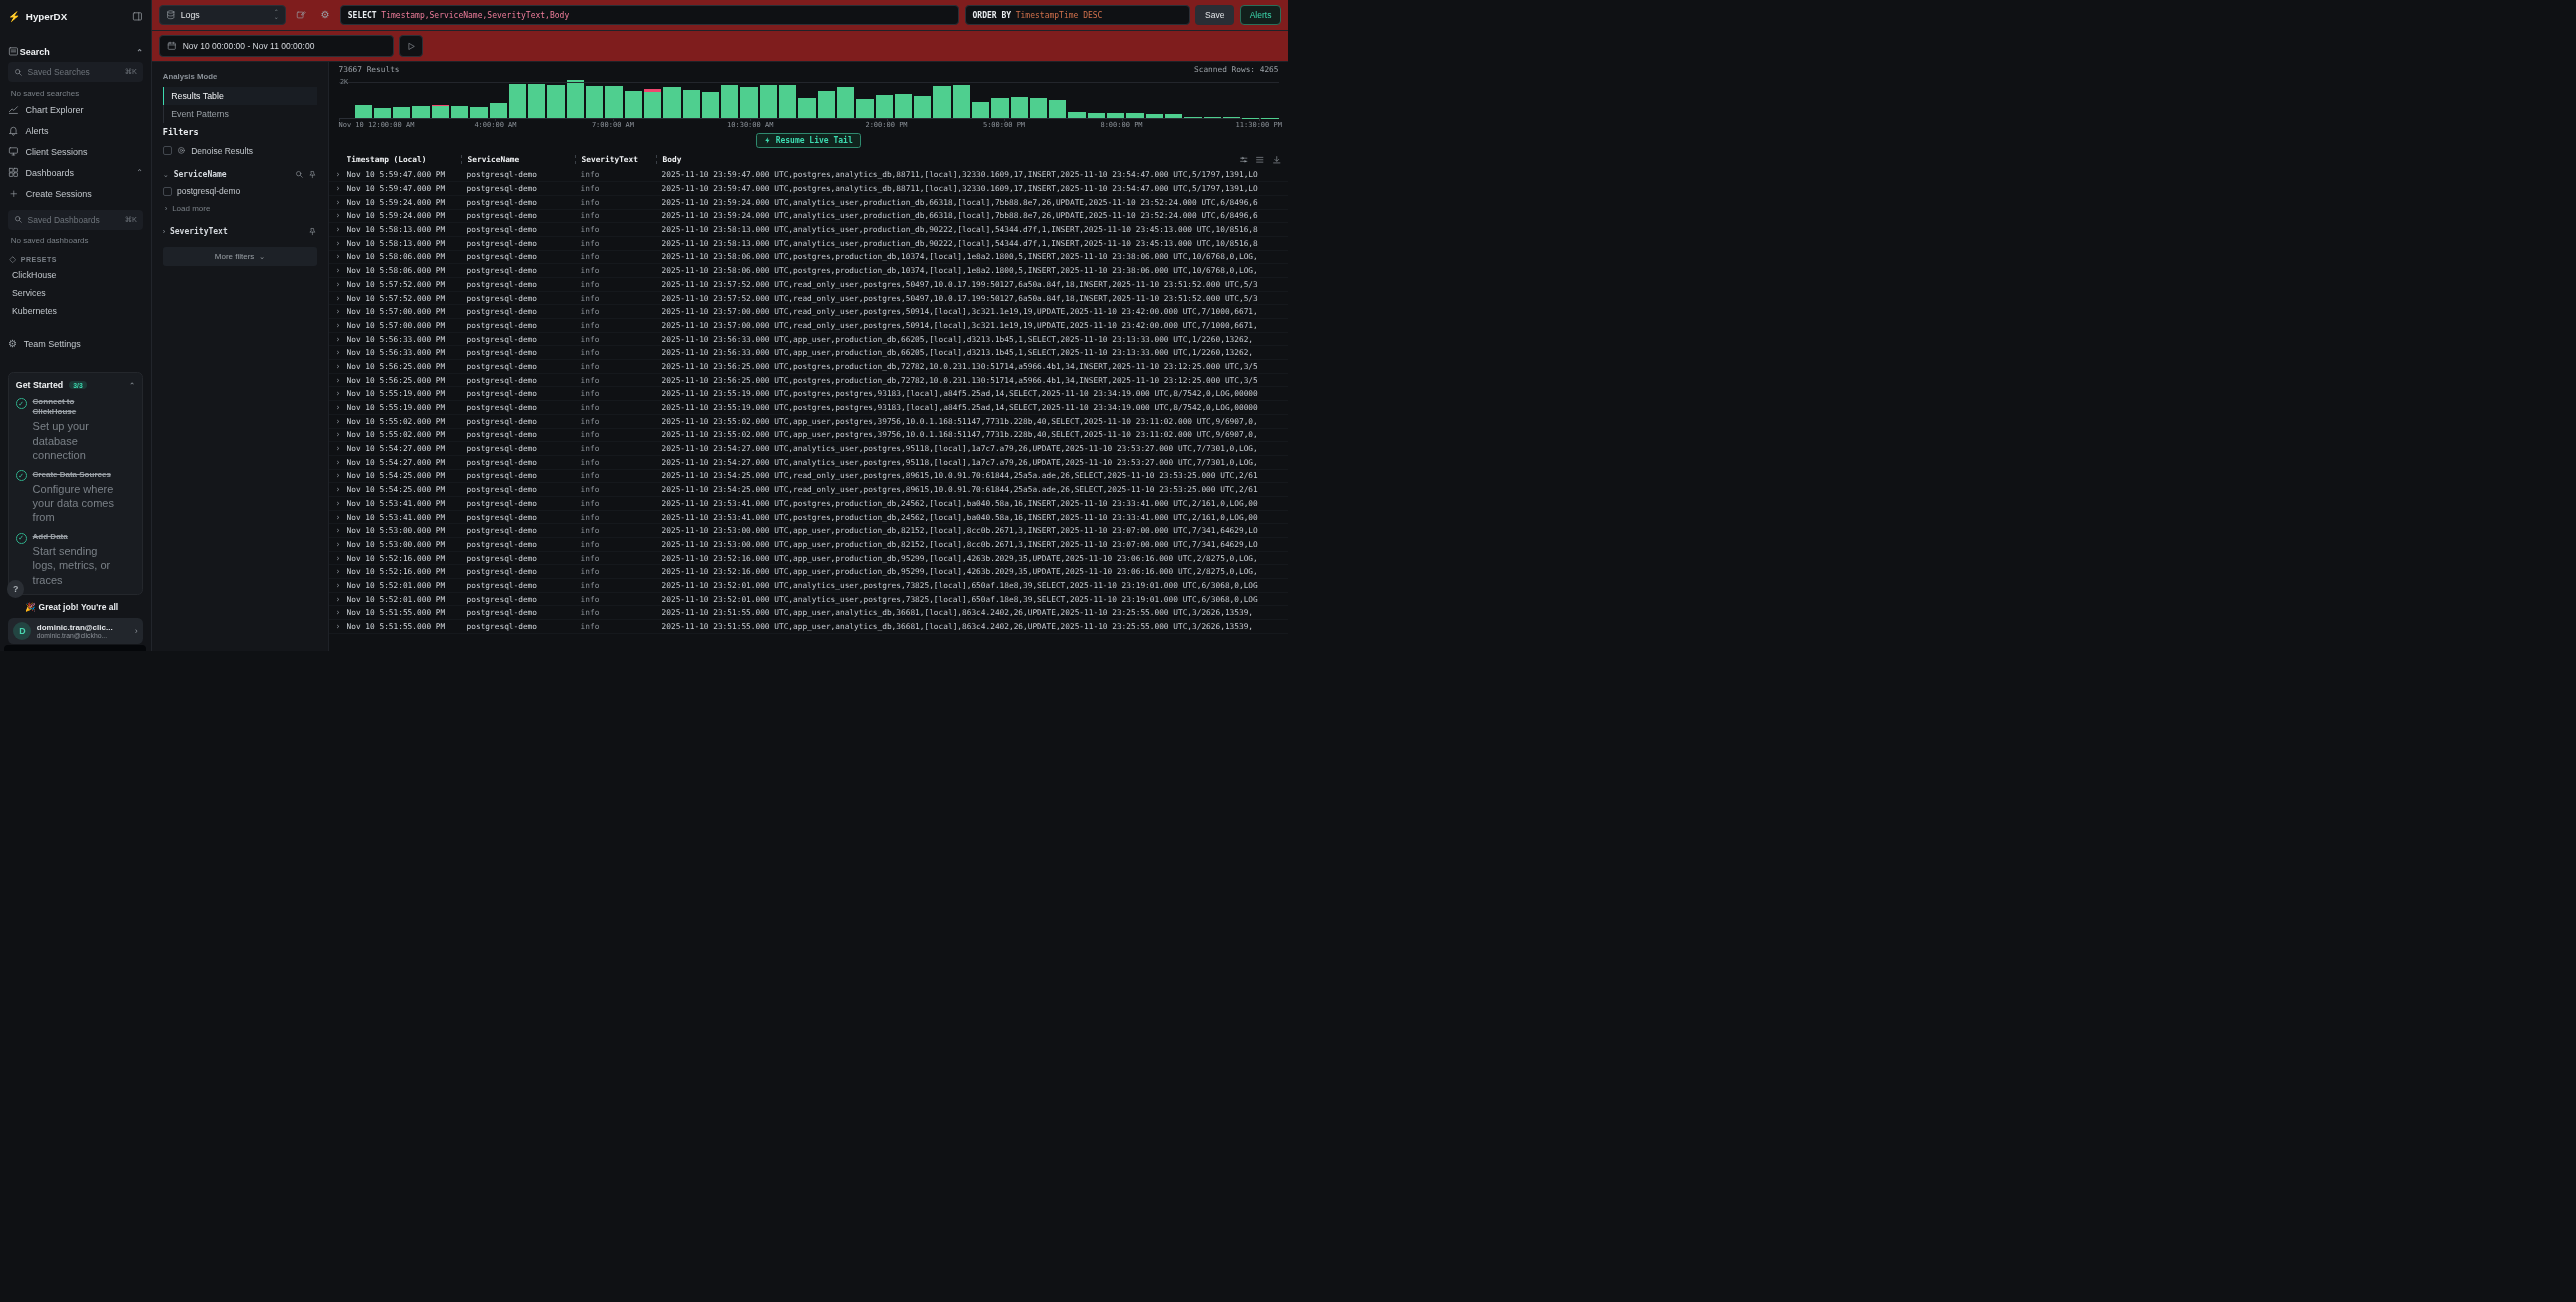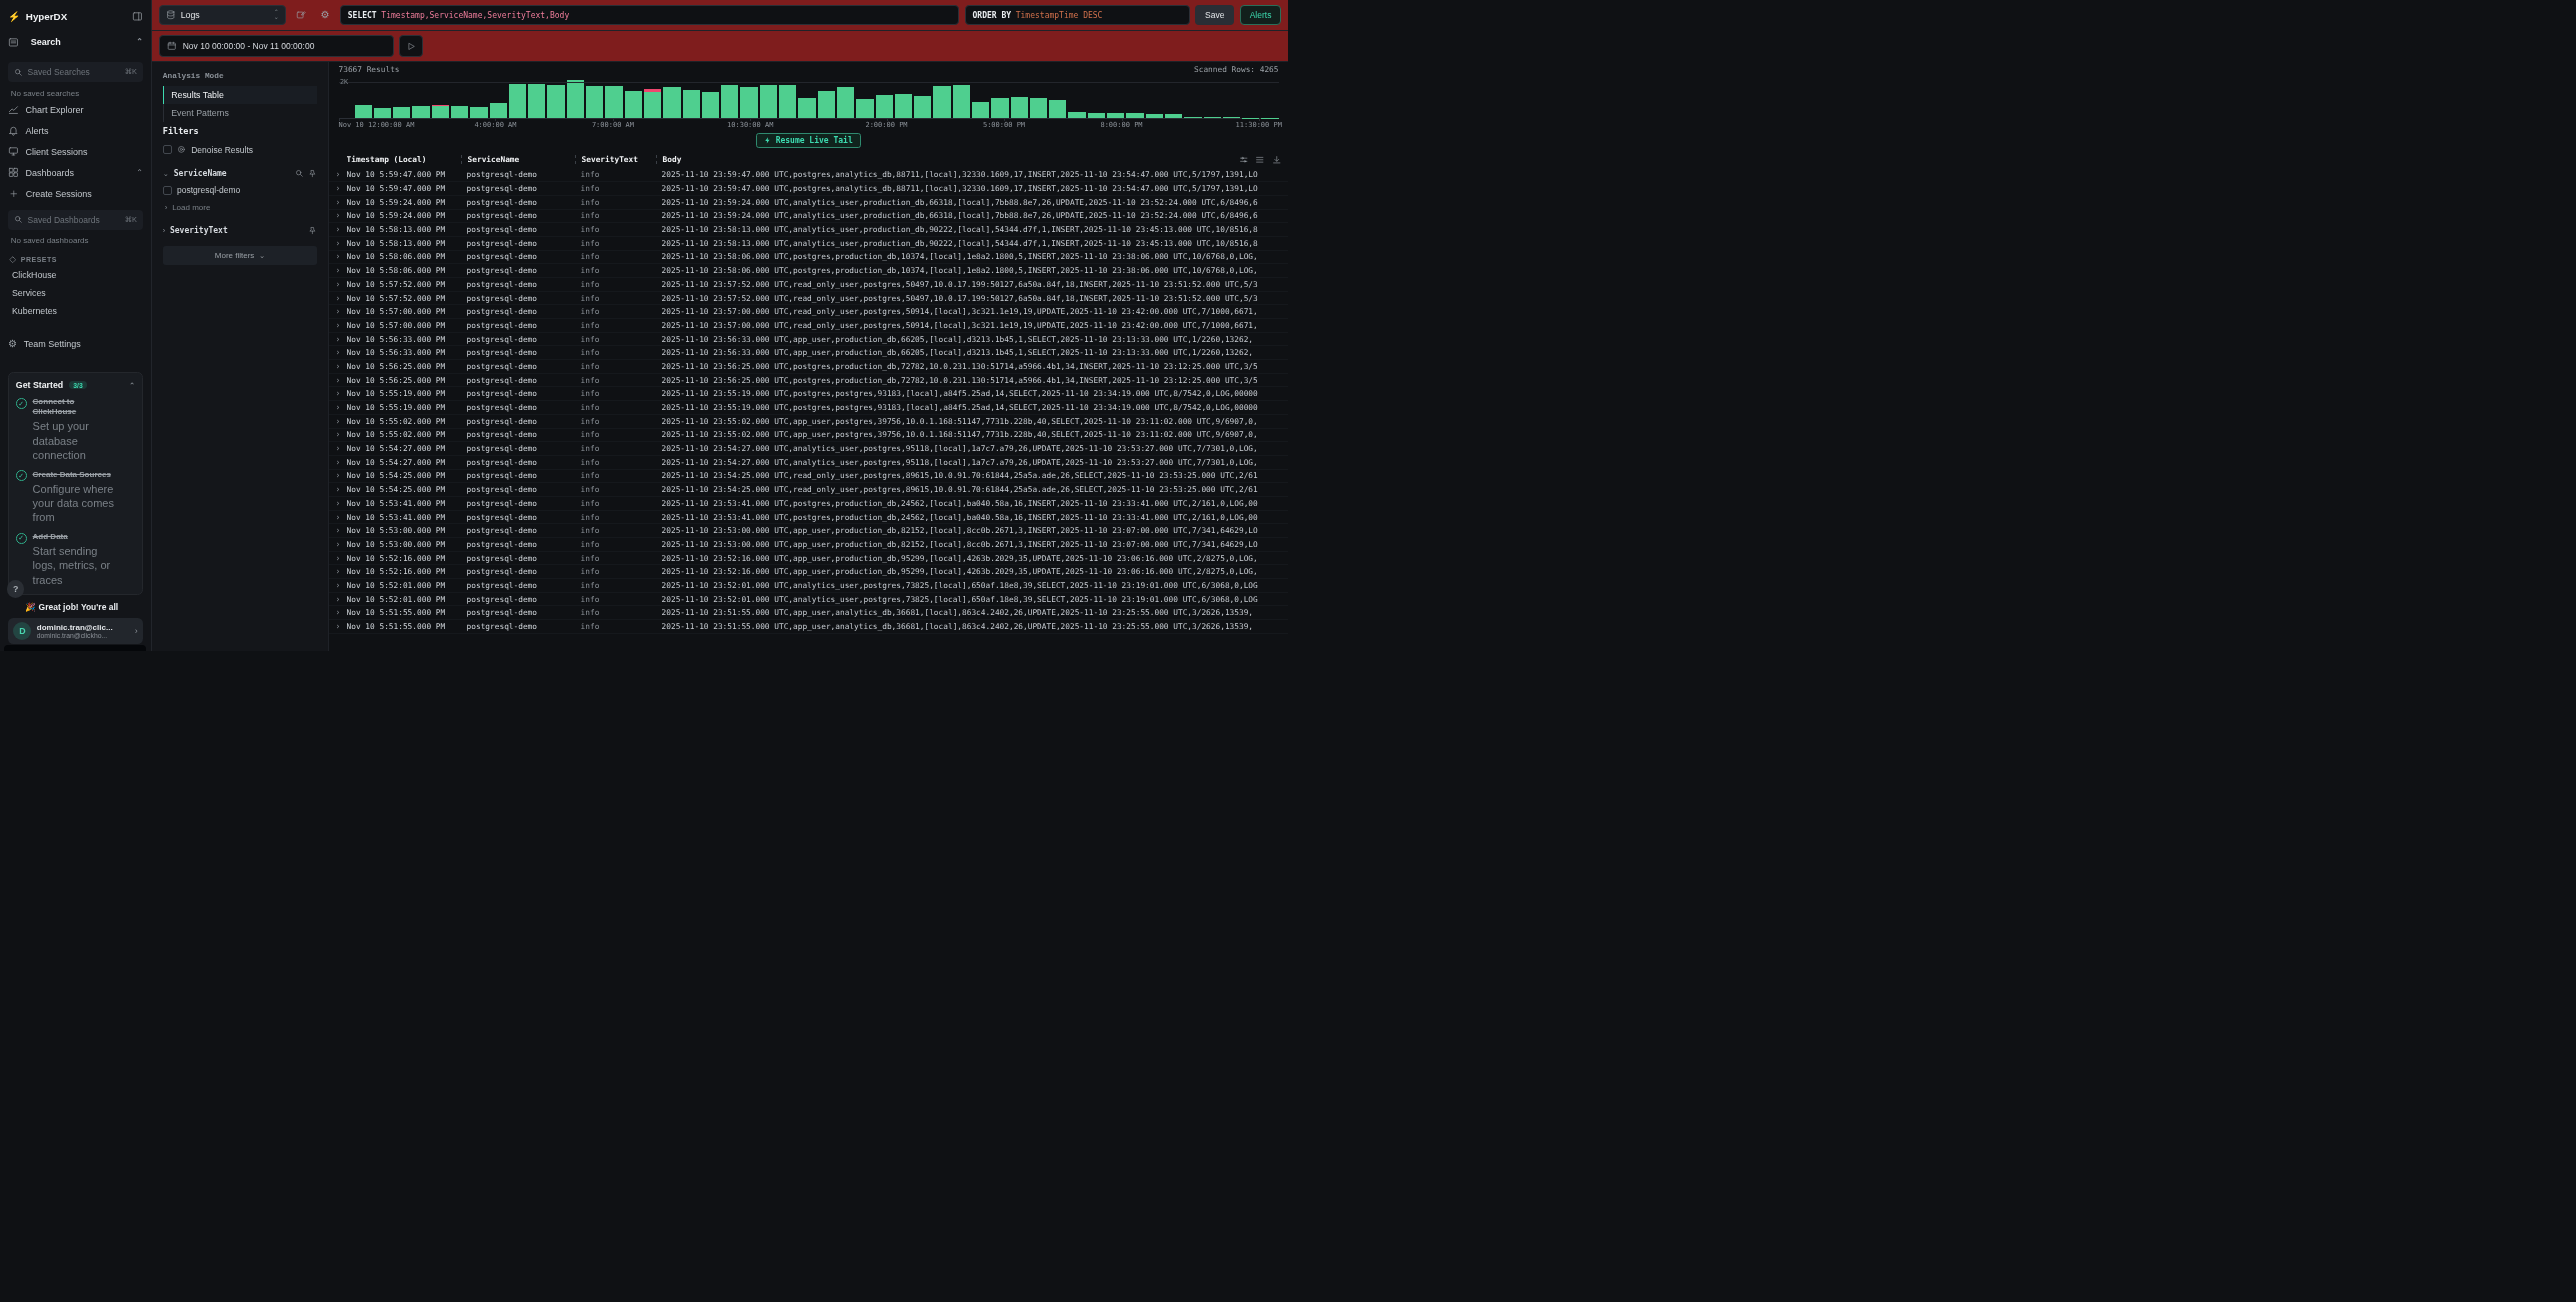--- a/index.html
+++ b/index.html
@@ -11,21 +11,21 @@
   }
   svg { display:block; }
   .ic { stroke:#9aa0a6; fill:none; stroke-width:1.6; stroke-linecap:round; stroke-linejoin:round; }
 
   
   .sidebar { width:152px; min-width:152px; background:#131519; border-right:0.7px solid #22252b;
     display:flex; flex-direction:column; padding:6.8px 8px 0 8px; position:relative; overflow:hidden; }
   .logo-row { display:flex; align-items:center; gap:5.4px; height:19px; }
   .logo-bolt { color:#c8f025; font-size:10px; }
   .logo-title { font-weight:bold; font-size:9.8px; color:#f1f3f5; flex:1; }
-  .nav-section-hdr { display:flex; align-items:flex-start; gap:12px; height:20px; margin-top:10.8px; color:#f1f3f5; font-weight:bold; font-size:9px; }
+  .nav-section-hdr { display:flex; align-items:flex-end; gap:1px; height:20px; margin-top:10.8px; color:#f1f3f5; font-weight:bold; font-size:9px; }
   .nav-section-hdr .chev-up { margin-left:auto; color:#8b9198; font-size:8px; }
   .saved-input { background:#1b1e24; border-radius:4px; height:20px; display:flex; align-items:center;
     gap:4.7px; padding:0 6px; color:#6d737a; margin-top:5.4px; font-size:8.5px; }
   .saved-input .kbd { margin-left:auto; font-size:7.4px; color:#6d737a; }
   .muted-note { font-size:8px; color:#7a8087; margin:6.8px 0 1.4px 2.7px; }
   .nav-item { display:flex; align-items:center; gap:6.8px; height:21px; color:#c3c8cd; font-size:9px; cursor:pointer; }
   .nav-item .chev-up { margin-left:auto; color:#8b9198; font-size:8px; }
   .presets-label { display:flex; align-items:center; gap:4px; margin:9.5px 0 2.7px 1.4px; font-size:7px;
     letter-spacing:0.5px; color:#7a8087; font-weight:bold; }
   .preset-item { height:18px; display:flex; align-items:center; padding-left:4px; color:#c3c8cd; font-size:8.8px; cursor:pointer; }
@@ -77,21 +77,21 @@
   .mode-lucene { color:#3ddbb0; font-size:8px; cursor:pointer; }
   .date-range { width:235px; min-width:235px; height:21.6px; background:#0f1114; border:0.7px solid #2b2f36; border-radius:4px;
     display:flex; align-items:center; gap:6px; padding:0 7.4px; font-size:8.5px; color:#d5d9de; cursor:pointer; }
   .live-btn { width:24px; min-width:24px; height:21.6px; background:#0f1114; border:0.7px solid #2b2f36; border-radius:4px;
     display:flex; align-items:center; justify-content:center; color:#8b9198; cursor:pointer; }
 
   .content { flex:1; min-height:0; display:flex; }
 
   
   .filters { width:177px; min-width:177px; background:#14161a; border-right:0.7px solid #1f2228; padding:9.5px 10.8px; overflow:hidden; }
-  .f-label { font-size:7.8px; color:#8b9198; font-weight:bold; font-family:Liberation Mono, monospace; }
+  .f-label { font-size:7.8px; color:#8b9198; font-weight:bold; font-family:Liberation Sans, sans-serif; }
   .mode-item { height:18px; display:flex; align-items:center; padding-left:7.4px; border-left:1.4px solid #2a2e35;
     color:#9aa0a6; font-size:8.8px; cursor:pointer; }
   .mode-item.active { border-left-color:#3ddbb0; color:#f1f3f5; background:#191d23; }
   .f-hdr { font-size:8.5px; color:#e9ecef; font-weight:bold; margin-top:4px; font-family:"DejaVu Sans Mono", monospace; }
   .checkrow { display:flex; align-items:center; gap:5.4px; height:17.6px; color:#c3c8cd; font-size:8.5px; cursor:pointer; }
   .cbx { width:8.8px; height:8.8px; min-width:8.8px; border:0.7px solid #43484f; border-radius:2px; background:#14161a; }
   .group-hdr { display:flex; align-items:center; gap:4.7px; margin-top:10.8px; cursor:pointer; }
   .group-hdr .gname { font-size:8px; font-weight:bold; color:#d5d9de; font-family:"DejaVu Sans Mono", monospace; flex:1; }
   .group-hdr .chev { color:#8b9198; font-size:7.4px; }
   .loadmore { display:flex; align-items:center; gap:4.7px; color:#7a8087; font-size:8px; height:16px; padding-left:2px; cursor:pointer; }

